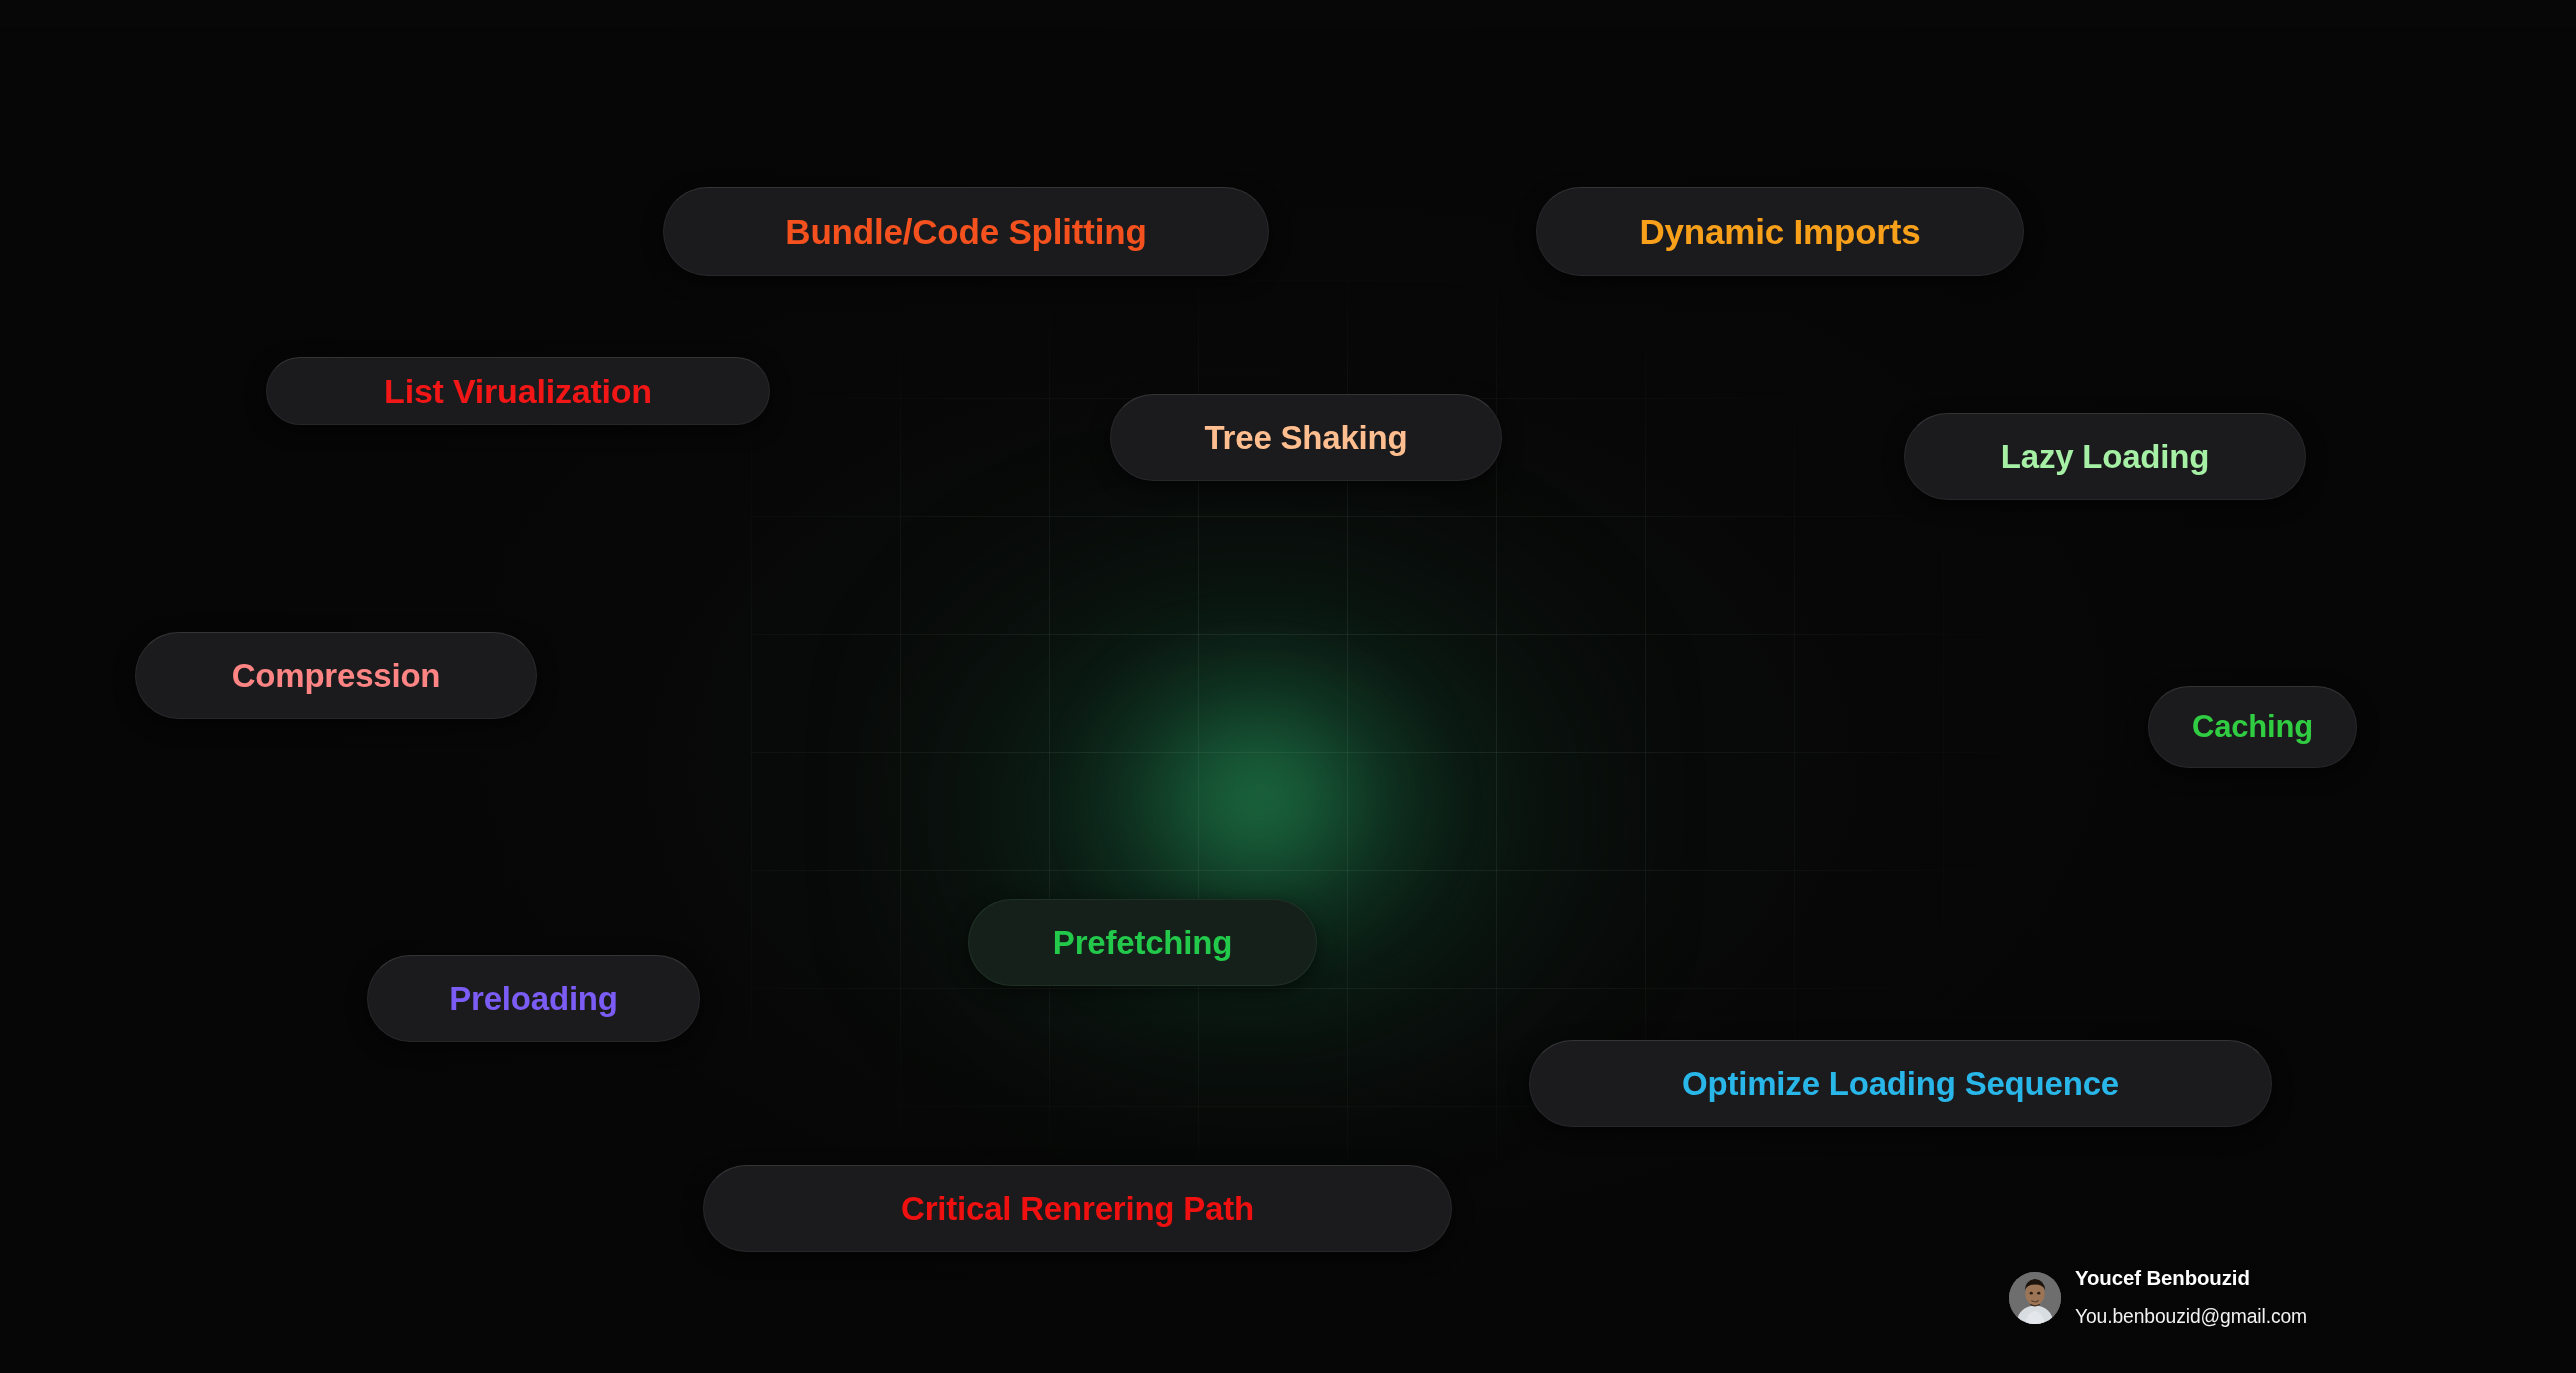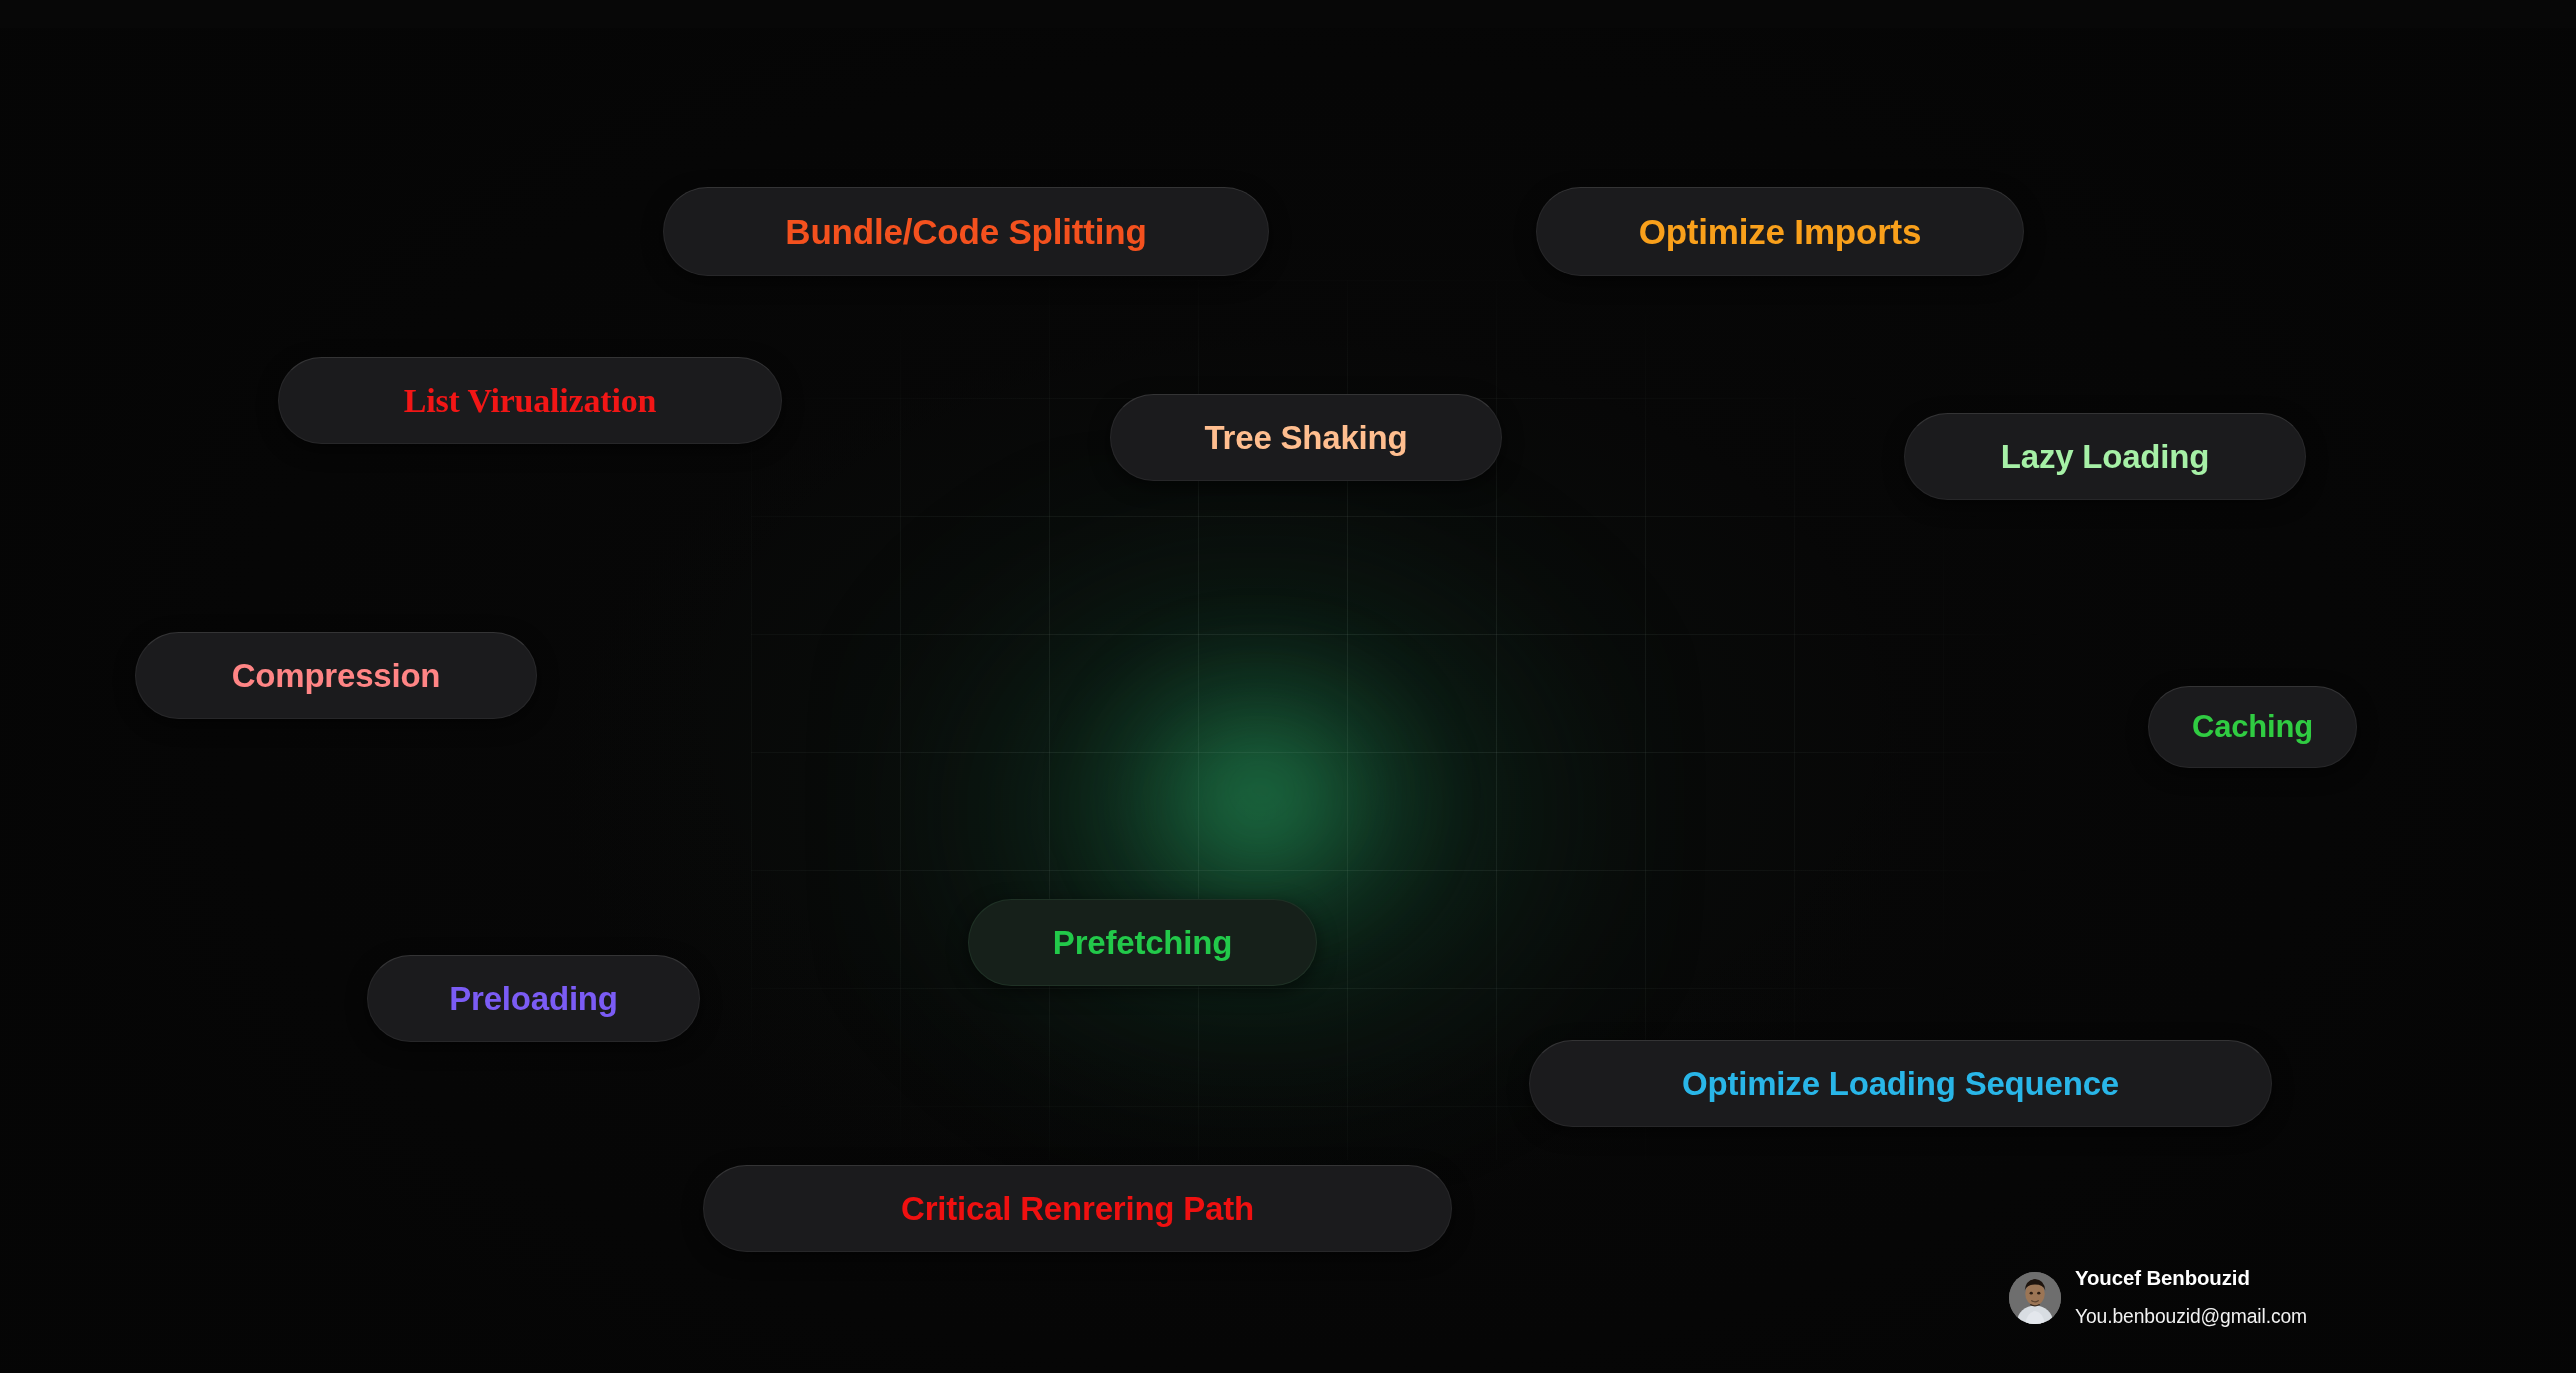--- a/index.html
+++ b/index.html
@@ -163,23 +163,23 @@
   <div class="glow-green"></div>
   <div class="grid-layer"></div>
   <div class="glow-green-core"></div>
   <div class="vignette"></div>
 
   <div id="pill-host">
       <div class="pill" style="left: 663px; top: 159px; width: 606px; height: 89px;">
         <span style="color: rgb(244, 81, 30); font-size: 35px;">Bundle/Code Splitting</span>
       </div>
       <div class="pill" style="left: 1536px; top: 159px; width: 488px; height: 89px;">
-        <span style="color: rgb(249, 160, 27); font-size: 35px;">Optimize Imports</span>
-      </div>
-      <div class="pill" style="left: 278px; top: 329px; width: 504px; height: 87px; font-family: Liberation Serif, serif;">
+        <span style="color: rgb(249, 160, 27); font-size: 35px;">Dynamic Imports</span>
+      </div>
+      <div class="pill" style="left: 266px; top: 329px; width: 504px; height: 68px;">
         <span style="color: rgb(242, 22, 22); font-size: 34px;">List Virualization</span>
       </div>
       <div class="pill" style="left: 1110px; top: 366px; width: 392px; height: 87px;">
         <span style="color: rgb(255, 190, 143); font-size: 33px;">Tree Shaking</span>
       </div>
       <div class="pill" style="left: 1904px; top: 385px; width: 402px; height: 87px;">
         <span style="color: rgb(166, 240, 166); font-size: 33px;">Lazy Loading</span>
       </div>
       <div class="pill" style="left: 135px; top: 604px; width: 402px; height: 87px;">
         <span style="color: rgb(255, 133, 133); font-size: 33px;">Compression</span>

